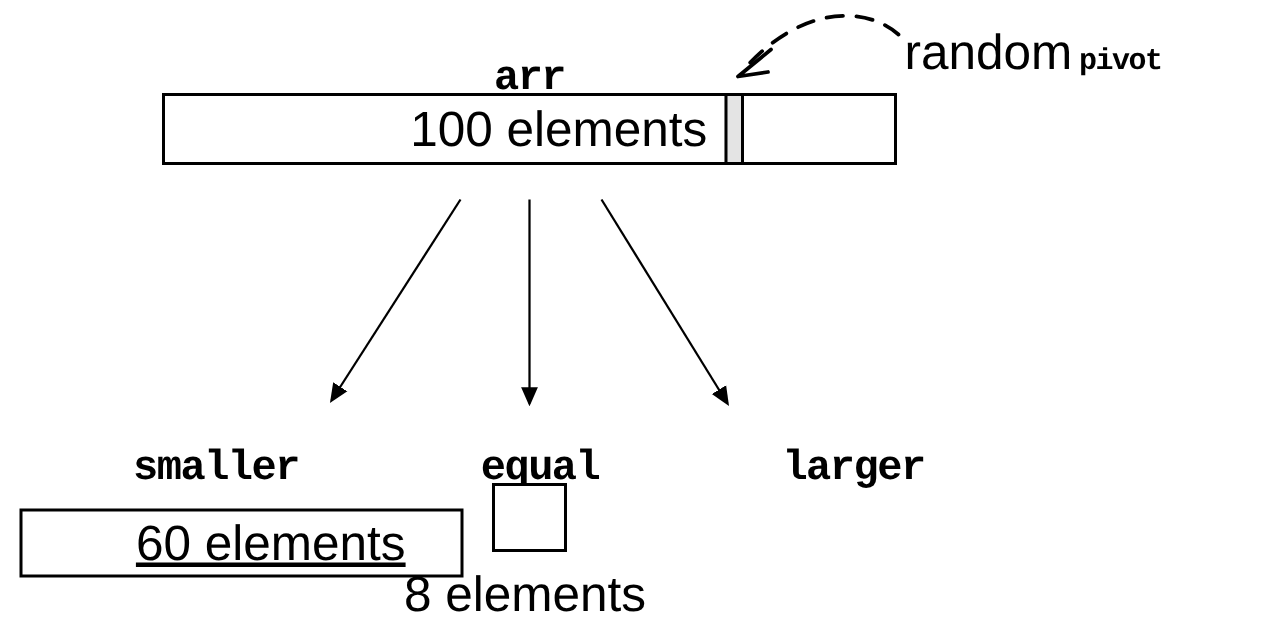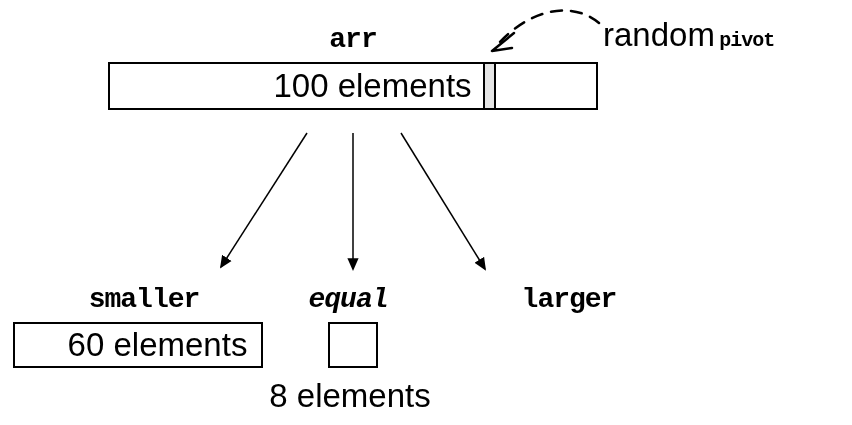--- a/index.html
+++ b/index.html
@@ -14,20 +14,21 @@
     background:var(--background);
     font-family:"Liberation Sans",sans-serif;
     color:var(--line);
     overflow:hidden;
   }
   .mono{
     font-family:"Liberation Mono","DejaVu Sans Mono",monospace;
     font-weight:700;
     font-size:28px;
     letter-spacing:-1px;
+    margin-top:13px;
   }
   .sans{
     font-family:"Liberation Sans",sans-serif;
     font-size:33px;
   }
   .abs{position:absolute;}
   .center-x{transform:translateX(-50%);}
   .box{
     position:absolute;
     box-sizing:border-box;
@@ -41,23 +42,23 @@
     left:373px;top:0;bottom:0;width:13px;
     box-sizing:border-box;
     border-left:2.5px solid var(--line);
     border-right:2.5px solid var(--line);
     background:var(--pivot_fill);
   }
   #arr-label{left:353px;top:24px;}
   #random-pivot-label{left:603px;top:16px;white-space:nowrap;}
   #random-pivot-label .mono{font-size:20px;}
   #smaller-label{left:144px;top:284px;}
-  #equal-label{left:348px;top:284px;font-style:italic;}
+  #equal-label{left:360px;top:284px;}
   #larger-label{left:569px;top:284px;}
-  #smaller-box{left:13px;top:322px;width:250px;height:46px;}
+  #smaller-box{left:13px;top:339px;width:296px;height:46px;text-decoration:underline;}
   #equal-box{left:328px;top:322px;width:50px;height:46px;}
   #larger-box{left:468px;top:322px;width:199px;height:46px;}
   #equal-caption{left:350px;top:377px;white-space:nowrap;}
   svg.overlay{position:absolute;left:0;top:0;pointer-events:none;}
 </style>
 </head>
 <body>
 
 <div id="canvas">
 

